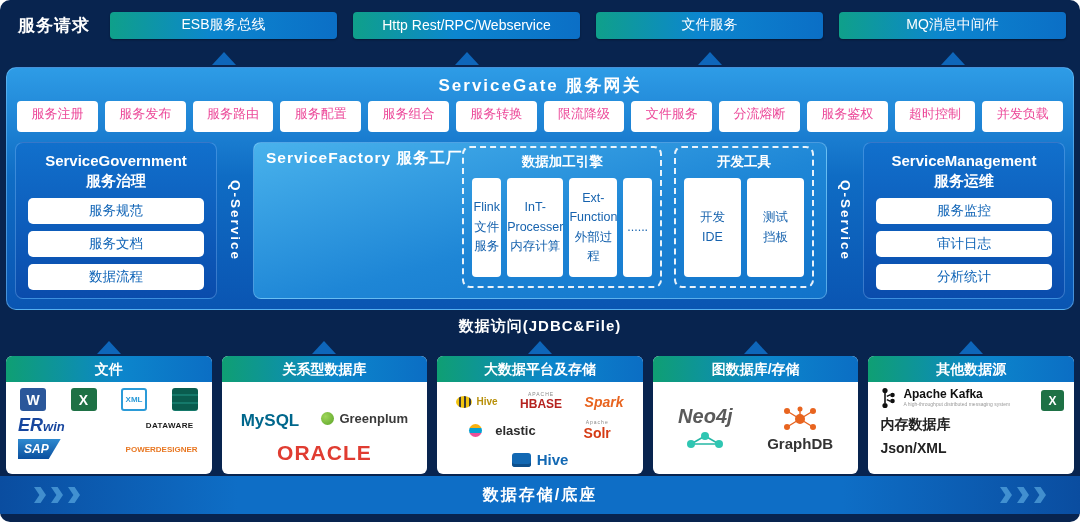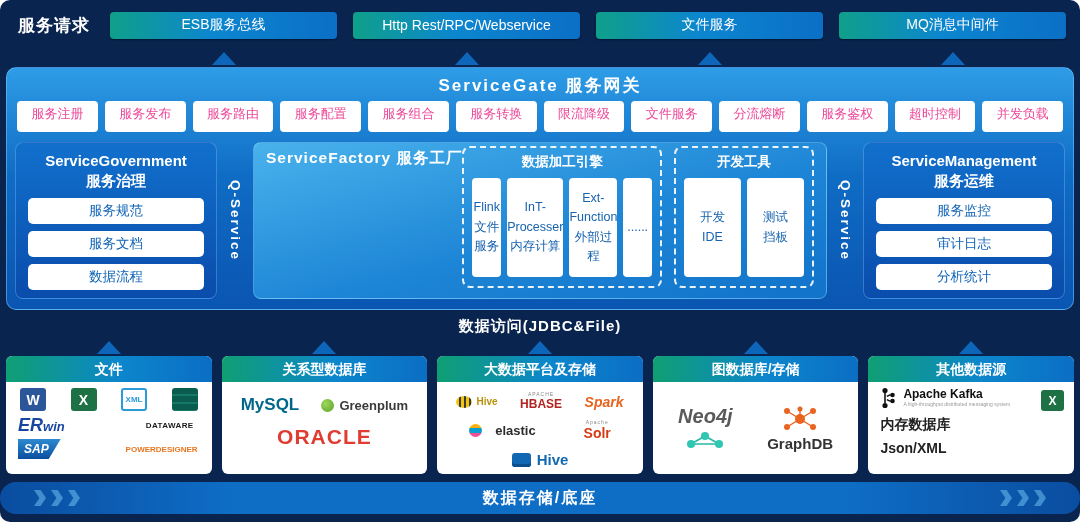--- a/index.html
+++ b/index.html
@@ -84,21 +84,21 @@
   .file-row2, .file-row3 { display:flex; align-items:center; gap:8px; padding:3px 4px 0; }
   .erwin { white-space:nowrap; }
   .erwin .er { font-weight:800; font-style:italic; font-size:18px; color:#17469e; }
   .erwin .win { font-weight:700; font-style:italic; font-size:13px; color:#17469e; }
   .dataware { font-size:8px; font-weight:700; color:#1a1a1a; letter-spacing:.4px; margin-left:auto; margin-right:6px; }
   .sap { background:linear-gradient(180deg,#2f8ad0,#0a4f9e); color:#fff; font-weight:700; font-style:italic;
          font-size:12px; padding:3px 12px 3px 6px; clip-path:polygon(0 0,100% 0,72% 100%,0 100%); }
   .powerdesigner { font-size:8px; font-weight:700; color:#e87722; margin-left:auto; margin-right:2px; }
 
   
-  .rel-row1 { display:flex; align-items:center; justify-content:space-around; padding-top:8px; }
+  .rel-row1 { display:flex; align-items:flex-start; justify-content:space-around; padding-top:8px;margin-top:16px; }
   .mysql { color:#00678c; font-weight:800; font-size:17px; }
   .greenplum { display:flex; align-items:center; gap:5px; font-weight:700; font-size:13px; color:#3a3a3a; }
   .gp-dot { width:13px; height:13px; border-radius:50%; background:radial-gradient(circle at 35% 35%,#9fd65a,#5aa327); }
   .oracle { text-align:center; color:#e03c31; font-weight:800; font-size:21px; letter-spacing:1px; margin-top:10px; }
 
   
   .bd-row { display:flex; align-items:center; justify-content:space-around; height:29px; }
   .hive1 { display:flex; align-items:center; gap:4px; }
   .bee { width:16px; height:12px; border-radius:50%; background:repeating-linear-gradient(90deg,#f2c410 0 3px,#3a3a3a 3px 5px); }
   .hive1-label { font-size:10px; font-weight:700; color:#b8900a; }
@@ -128,23 +128,23 @@
   .kafka-row { display:flex; align-items:center; gap:7px; }
   .kafka-text { line-height:1.15; }
   .kafka-name { font-size:12px; font-weight:800; color:#111; }
   .kafka-sub { font-size:5px; color:#999; }
   .excel-right { position:absolute; right:10px; top:8px; width:23px; height:21px; background:#1e7145;
                  color:#fff; border-radius:3px; display:flex; align-items:center; justify-content:center;
                  font-weight:bold; font-size:12px; }
   .other-line { font-size:14px; font-weight:700; color:#222; margin-top:6px; }
 
   
-  .footer-bar { height:32px; margin-top:auto; margin-bottom:8px; position:relative;
+  .footer-bar { height:38px; margin-top:auto; margin-bottom:8px; position:relative;
                 display:flex; align-items:center; justify-content:center;
-                background:linear-gradient(90deg,#0a4da0 0%,#0e6ec6 22%,#0e6ec6 78%,#0a4da0 100%);border-radius:18px; }
+                background:linear-gradient(90deg,#0a4da0 0%,#0e6ec6 22%,#0e6ec6 78%,#0a4da0 100%); }
   .footer-label { color:#fff; font-weight:bold; font-size:16px; letter-spacing:2px; }
   .chev-group { position:absolute; top:50%; transform:translateY(-50%); display:flex; gap:5px; }
   .chev-left { left:34px; }
   .chev-right { right:34px; }
   .chev { width:12px; height:16px; background:rgba(130,215,255,.45);
           clip-path:polygon(0 0,55% 0,100% 50%,55% 100%,0 100%,45% 50%); }
 </style>
 </head>
 <body>
 

